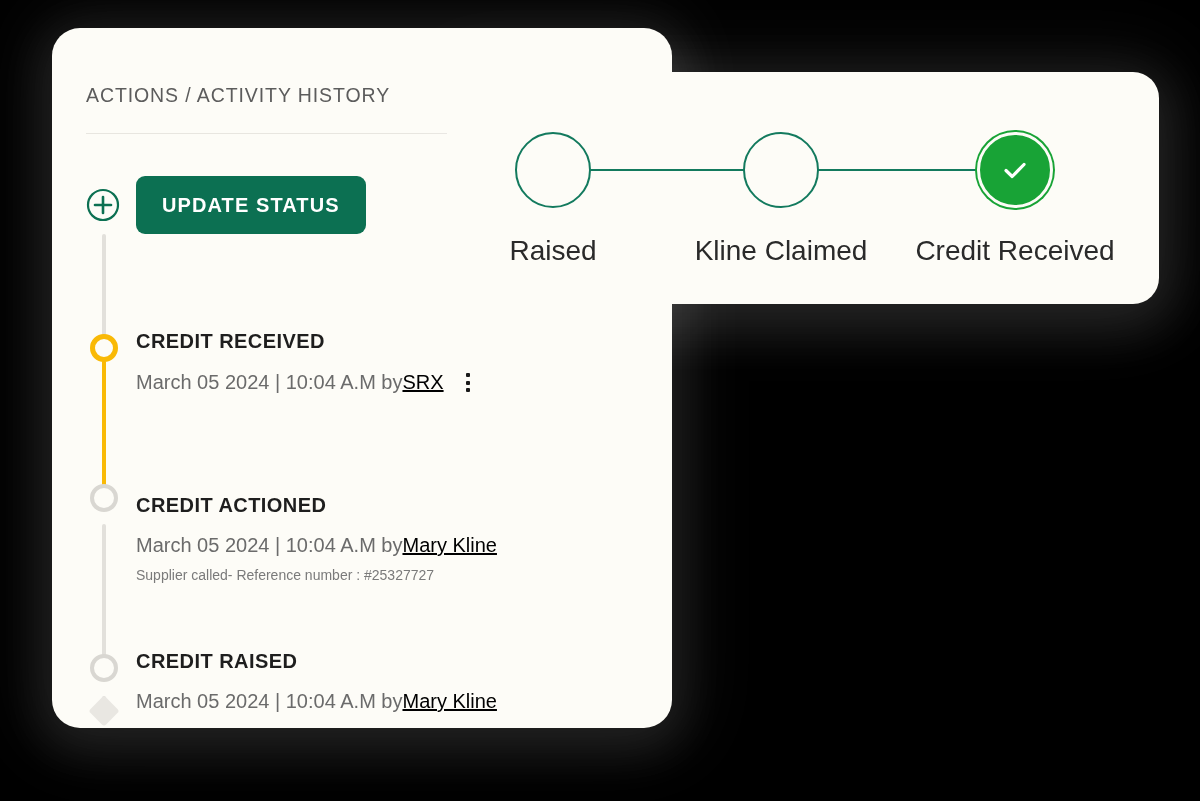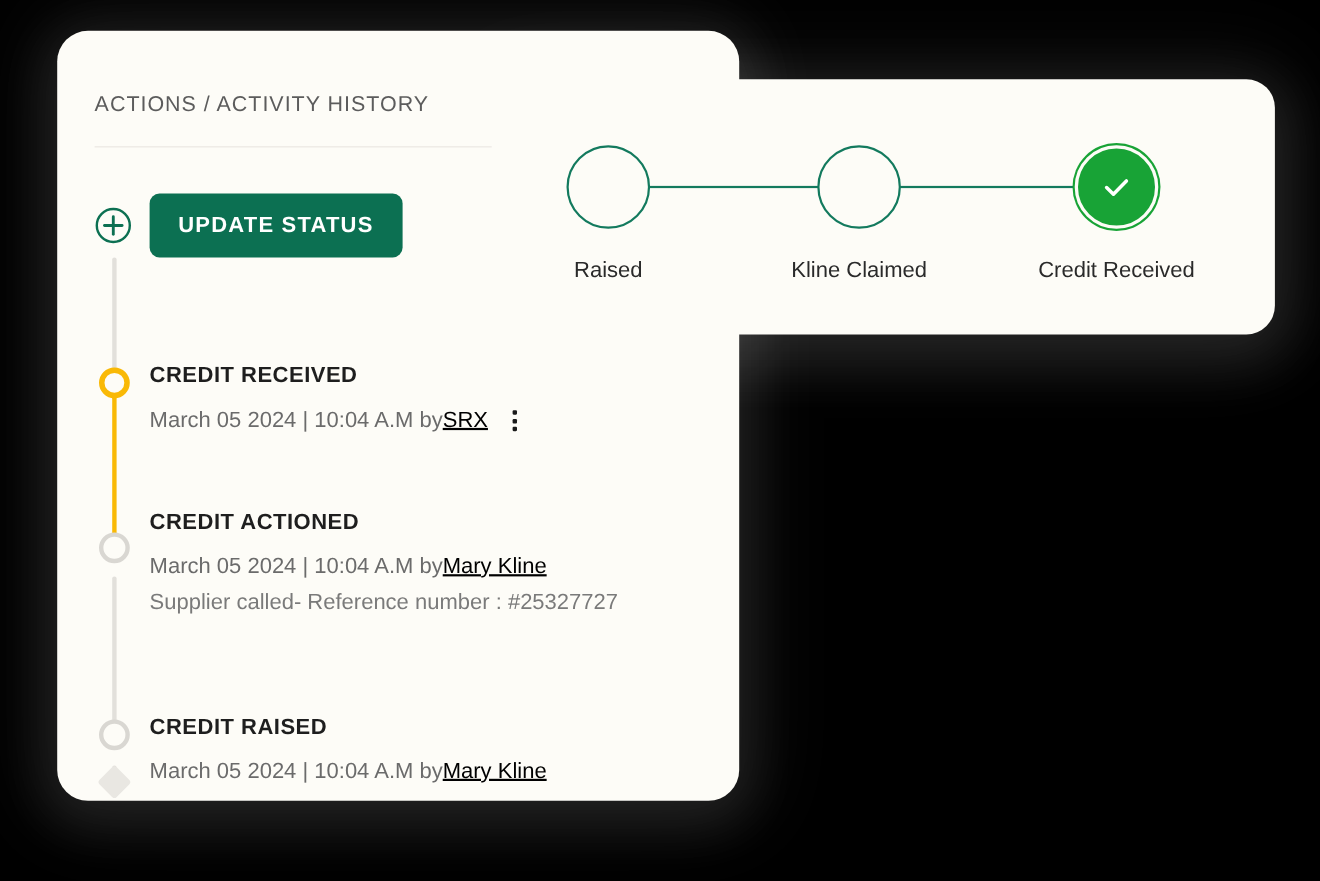--- a/index.html
+++ b/index.html
@@ -141,21 +141,21 @@
     margin-top: 17px;
     font-size: 20px;
     color: #6B6B6B;
     white-space: nowrap;
     display: flex;
     align-items: center;
   }
 
   .entry-note {
     margin-top: 10px;
-    font-size: 20px;
+    font-size: 14px;
     color: #7A7A7A;
     white-space: nowrap;
   }
 
   .actor { color: #000000; text-decoration: underline; }
 
   .kebab {
     display: inline-flex;
     flex-direction: column;
     gap: 3.5px;
@@ -220,21 +220,21 @@
   }
   .step-circle.s1 { left: 68px; }
   .step-circle.s2 { left: 296px; }
   .step-circle.s3 { left: 530px; }
 
   .check { width: 36px; height: 36px; display: block; }
 
   .step-label {
     position: absolute;
     top: 163px;
-    font-size: 20px;
+    font-size: 28px;
     color: #2A2A2A;
     text-align: center;
     white-space: nowrap;
     transform: translateX(-50%);
   }
   .step-label.s1 { left: 106px; }
   .step-label.s2 { left: 334px; }
   .step-label.s3 { left: 568px; }
 </style>
 </head>
@@ -275,21 +275,21 @@
           <span>March 05 2024 | 10:04 A.M by </span>
           <span class="actor">SRX</span>
           <span class="kebab">
             <i></i>
             <i></i>
             <i></i>
           </span>
         </div>
       </div>
 
-      <div class="entry" style="top:230px;">
+      <div class="entry" style="top:260px;">
         <div class="entry-title">CREDIT ACTIONED</div>
         <div class="entry-meta">
           <span>March 05 2024 | 10:04 A.M by </span>
           <span class="actor">Mary Kline</span>
         </div>
         <div class="entry-note">Supplier called- Reference number : #25327727</div>
       </div>
 
       <div class="entry" style="top:416px;">
         <div class="entry-title">CREDIT RAISED</div>

